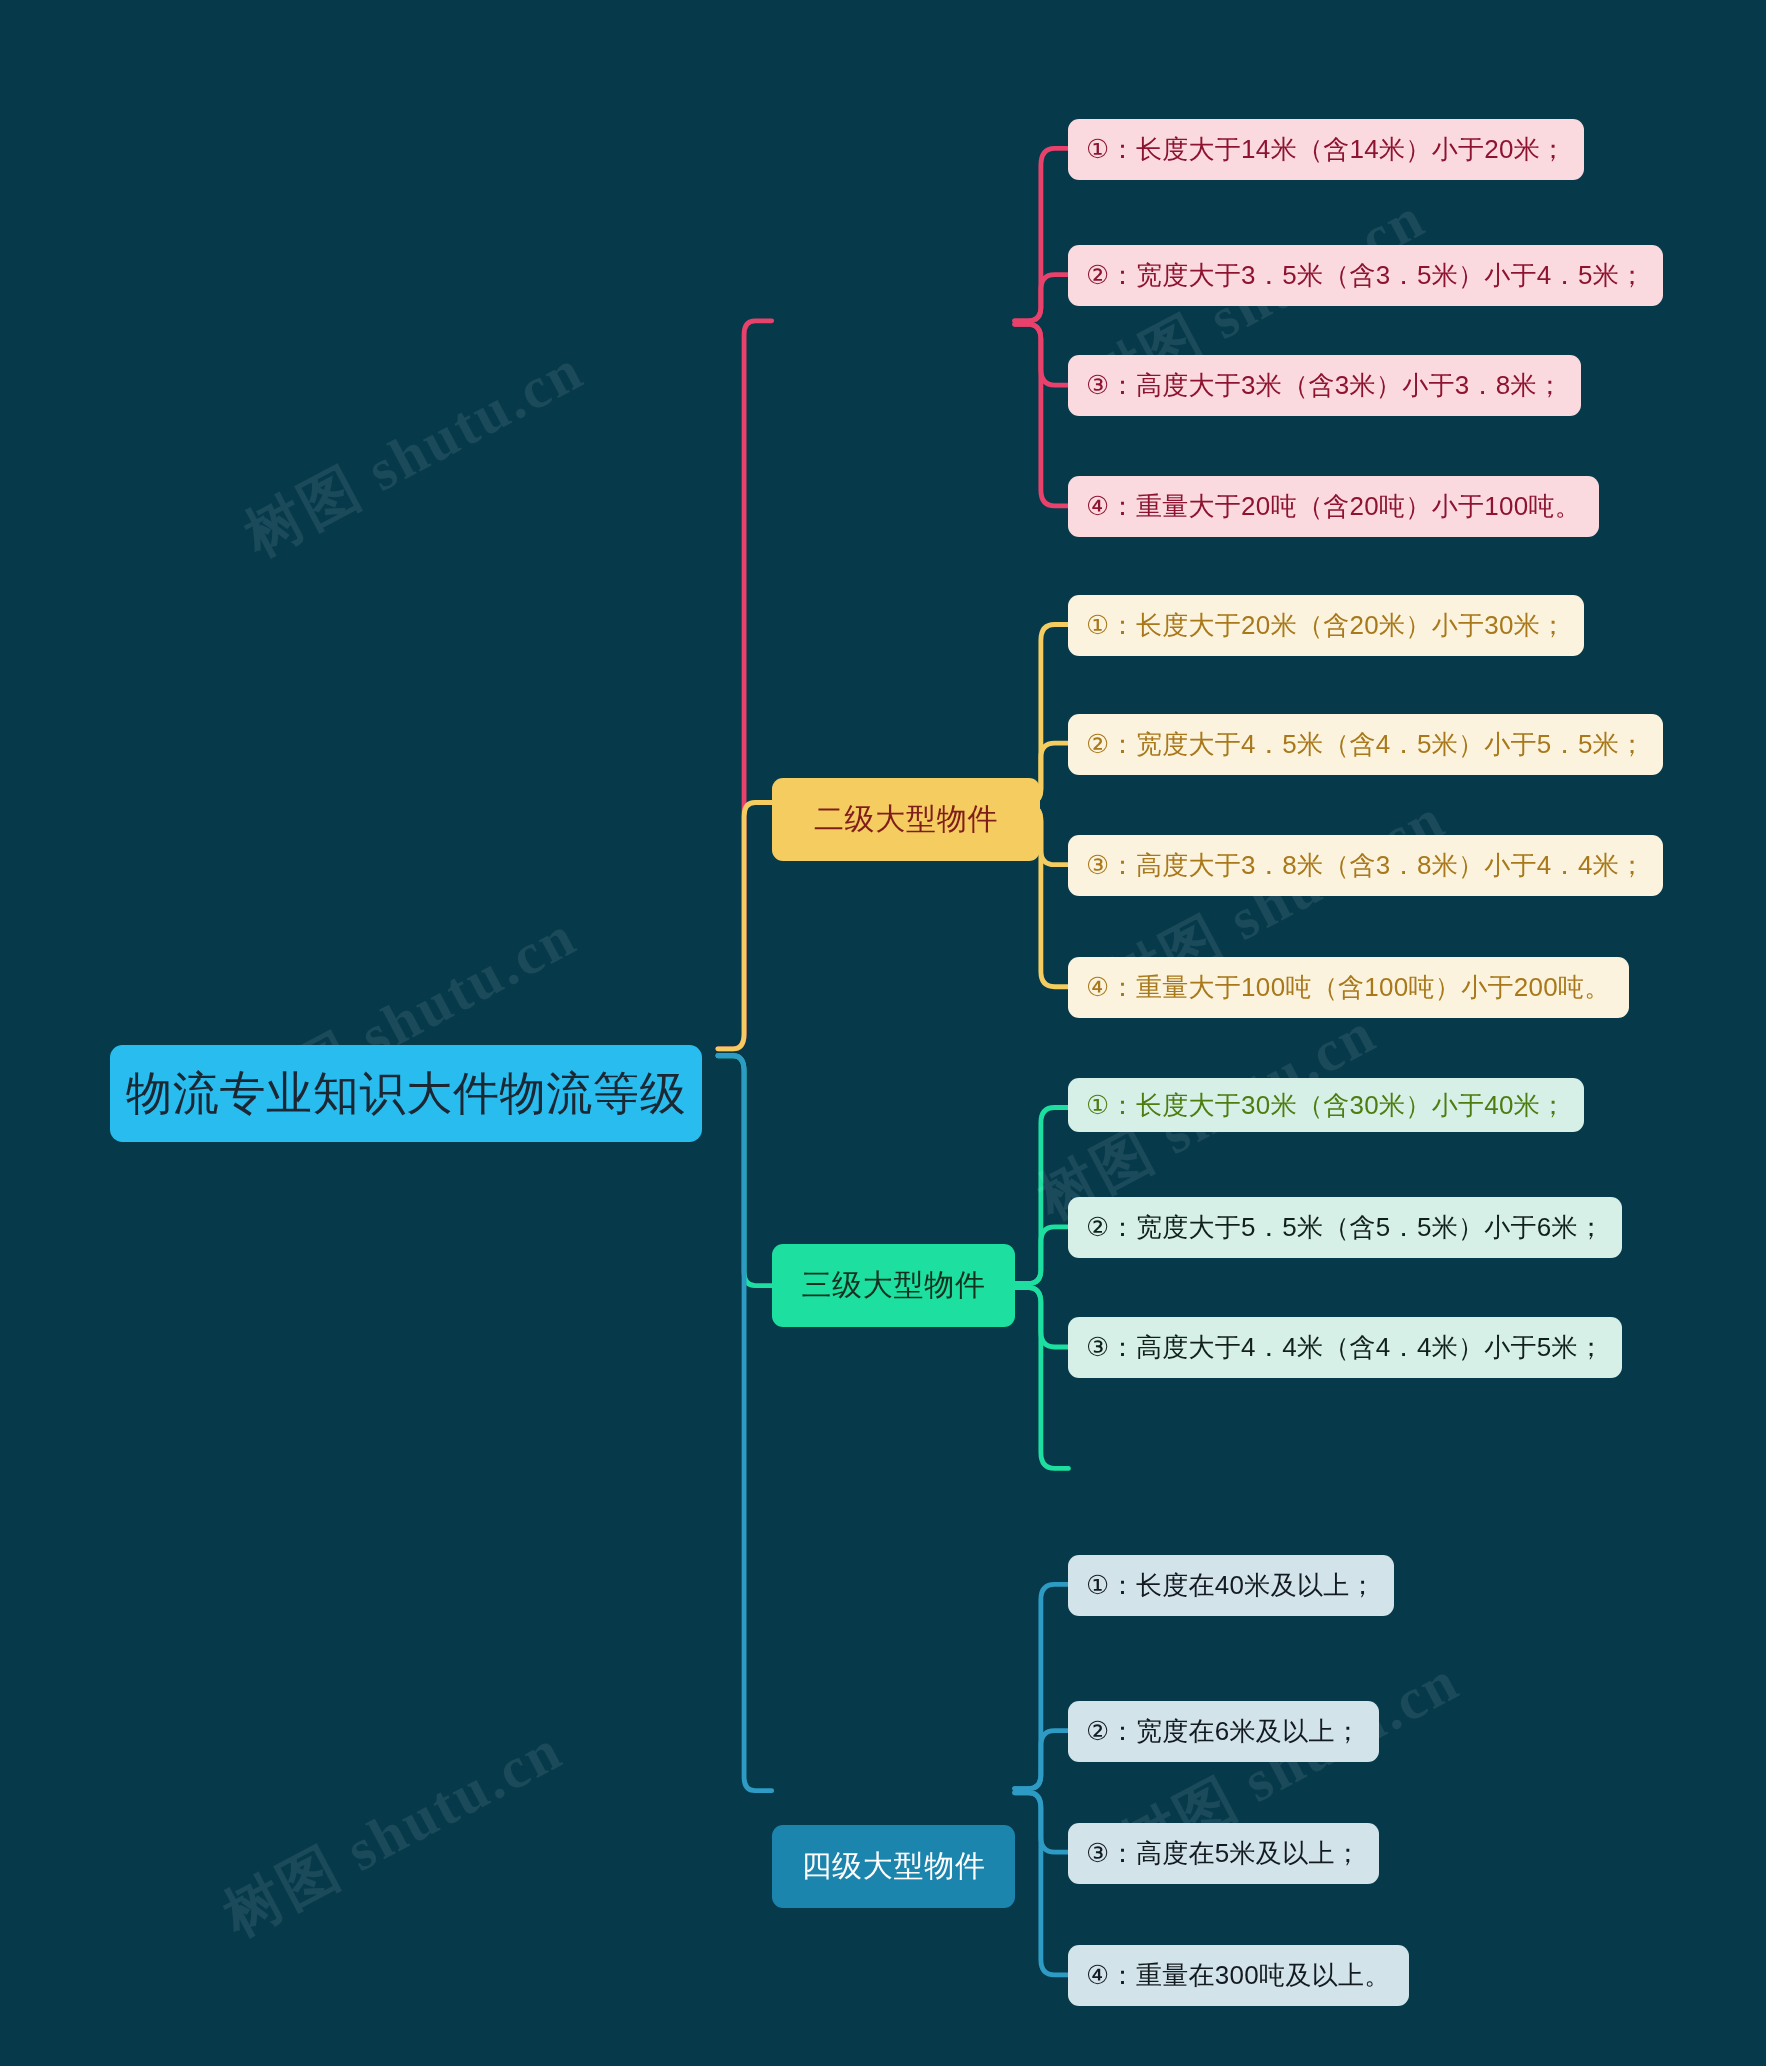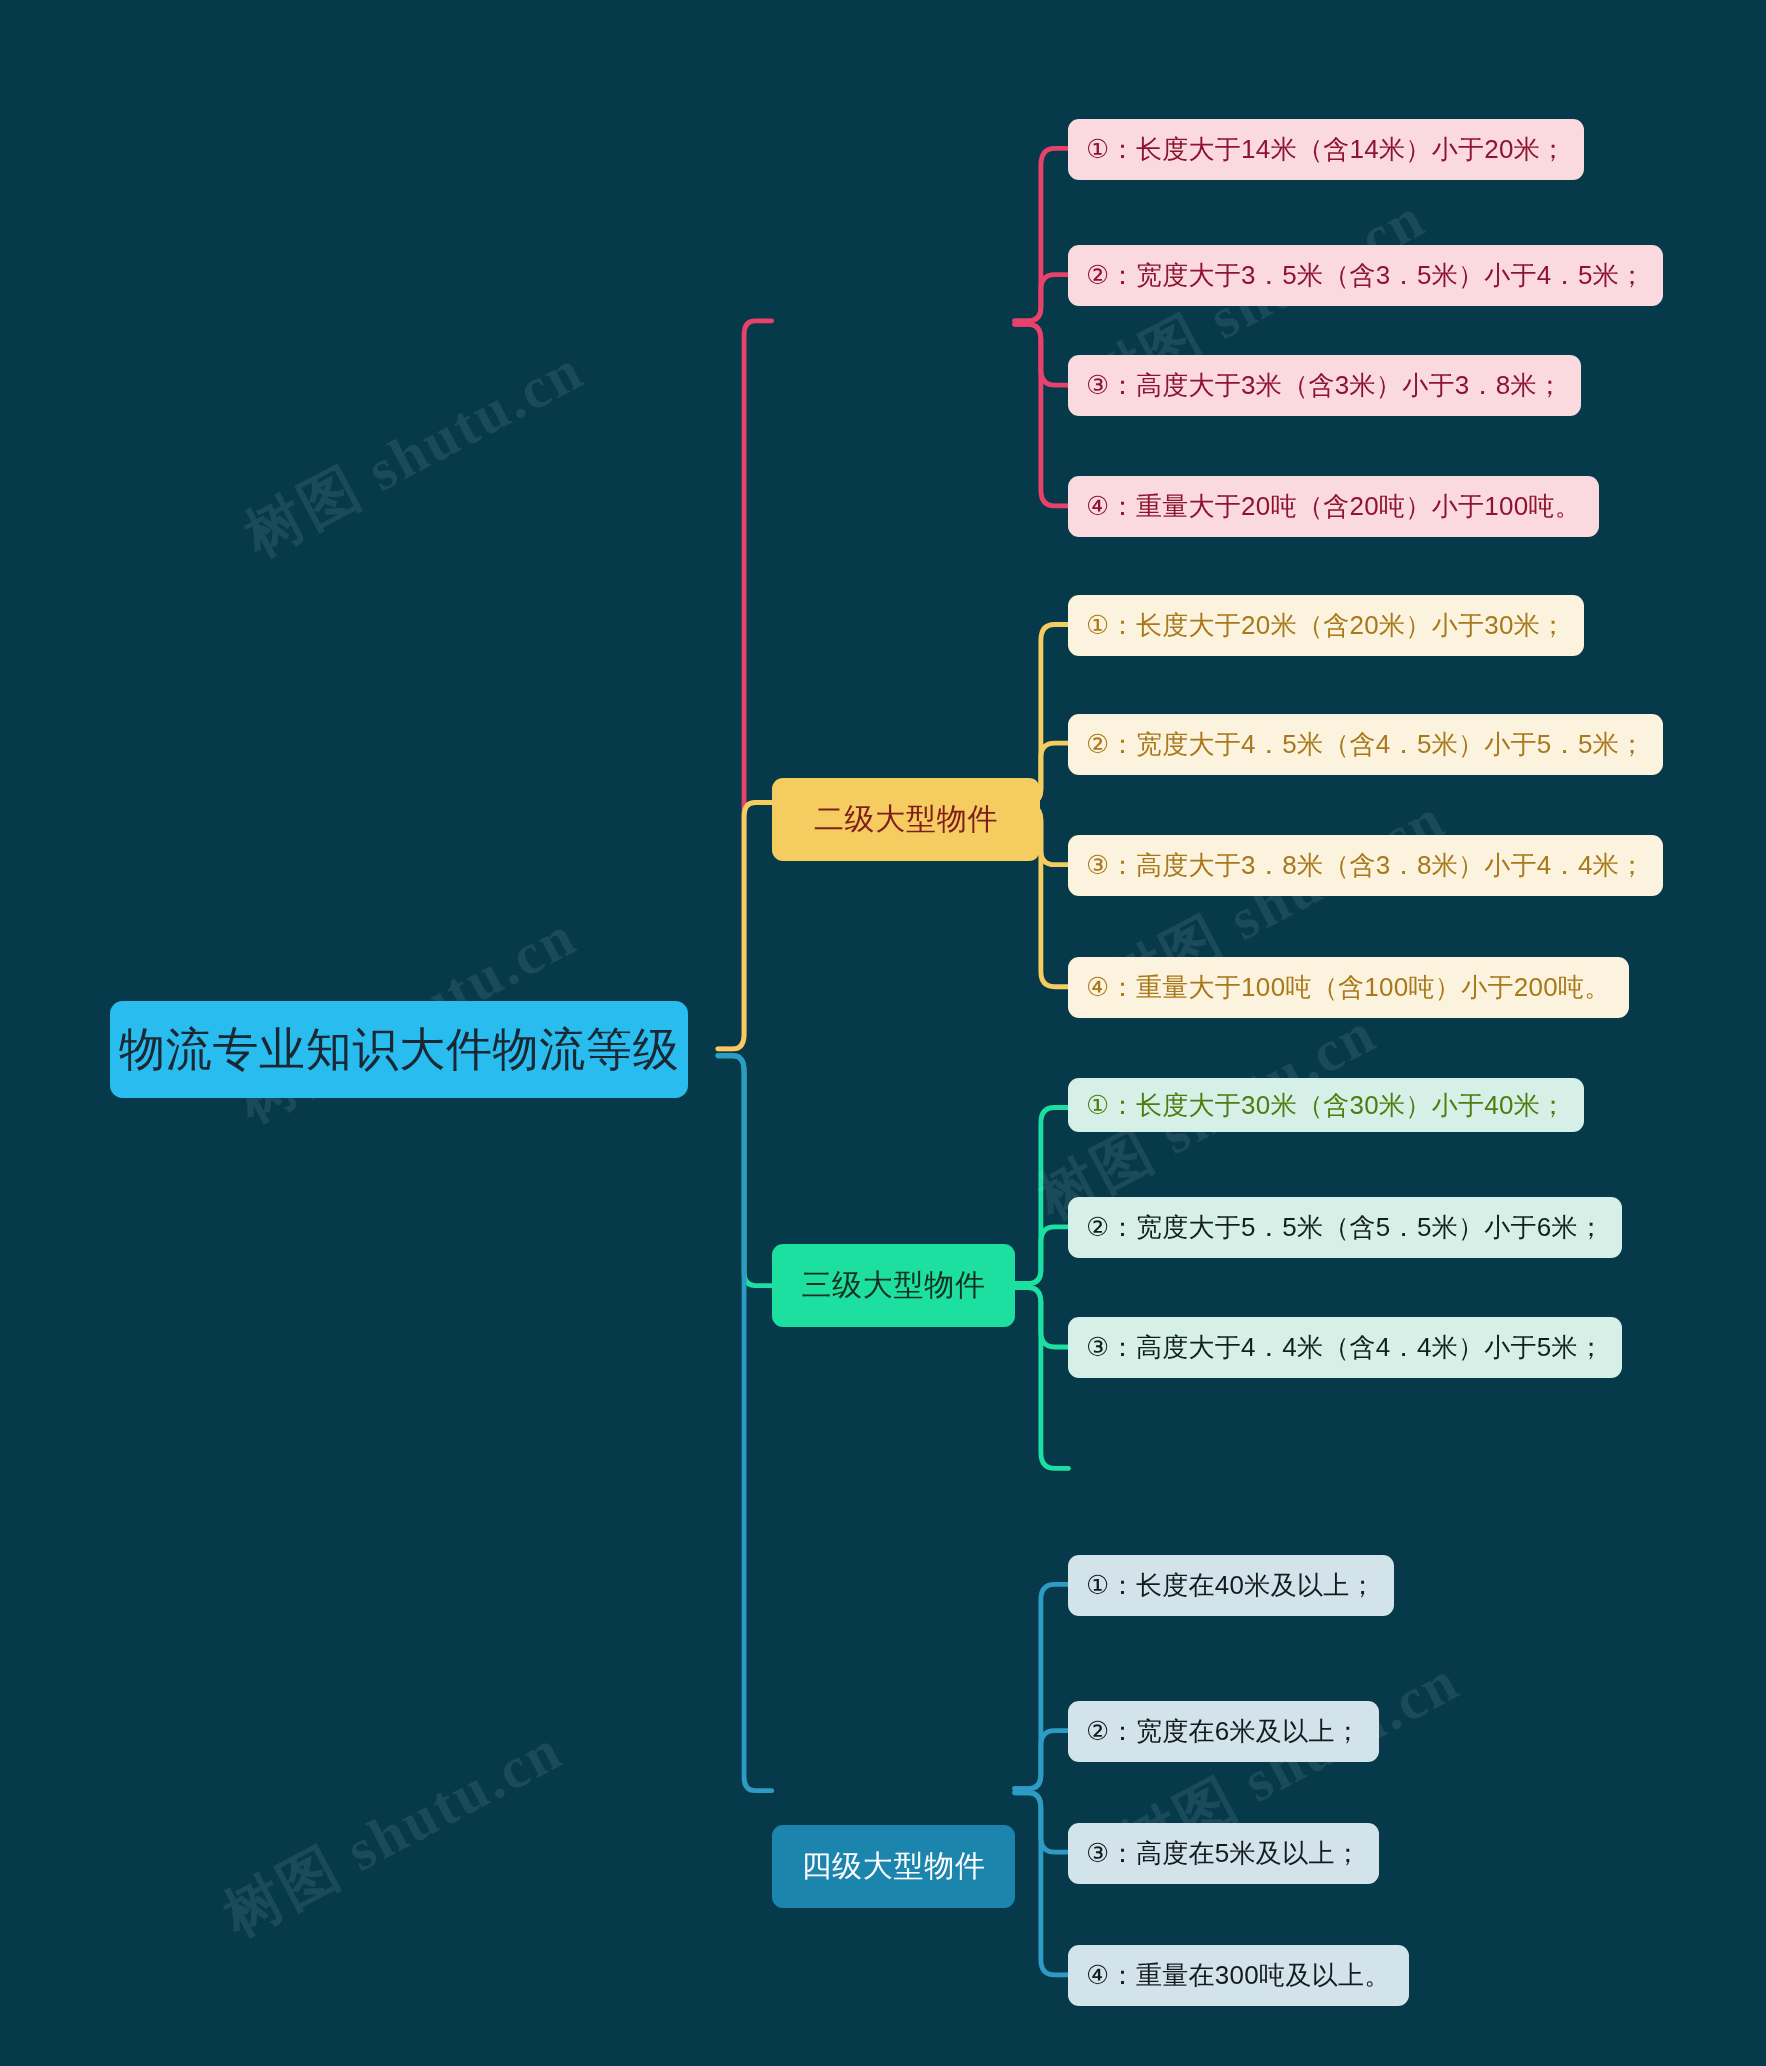--- a/index.html
+++ b/index.html
@@ -57,24 +57,25 @@
     box-sizing: border-box;
     display: flex;
     align-items: center;
     z-index: 10;
     border-radius: 11px;
     white-space: nowrap;
   }
 
   .root-node {
     border-radius: 12.4px;
-    padding: 0 9px;
+    padding: 0 16px;
     font-size: 46px;
     font-weight: 400;
     letter-spacing: 0.7px;
+    margin-top: 44px;
   }
 
   .branch-node {
     border-radius: 11px;
     padding: 0 16.6px;
     font-size: 30px;
     justify-content: center;
     letter-spacing: 0.7px;
   }
 

